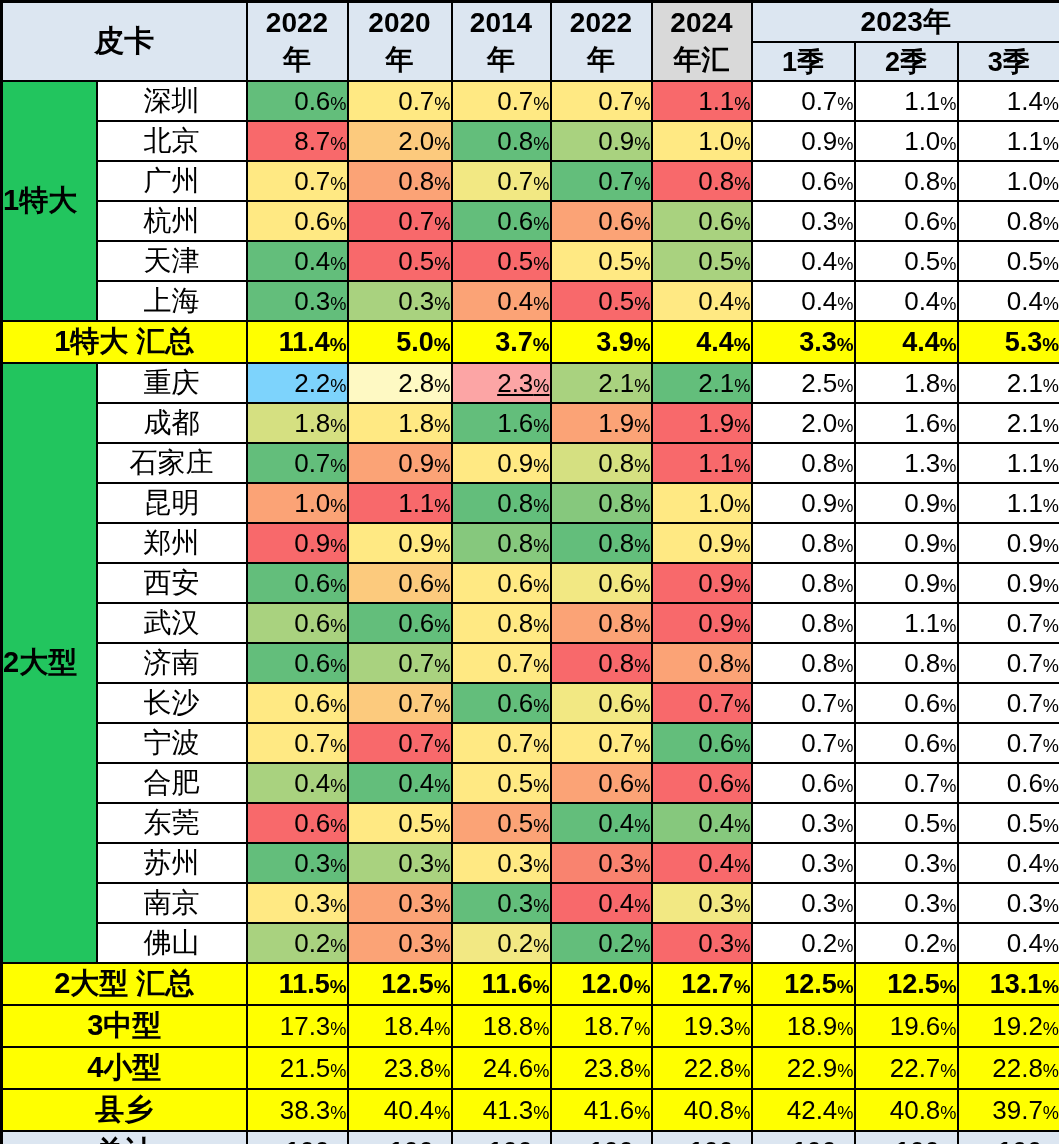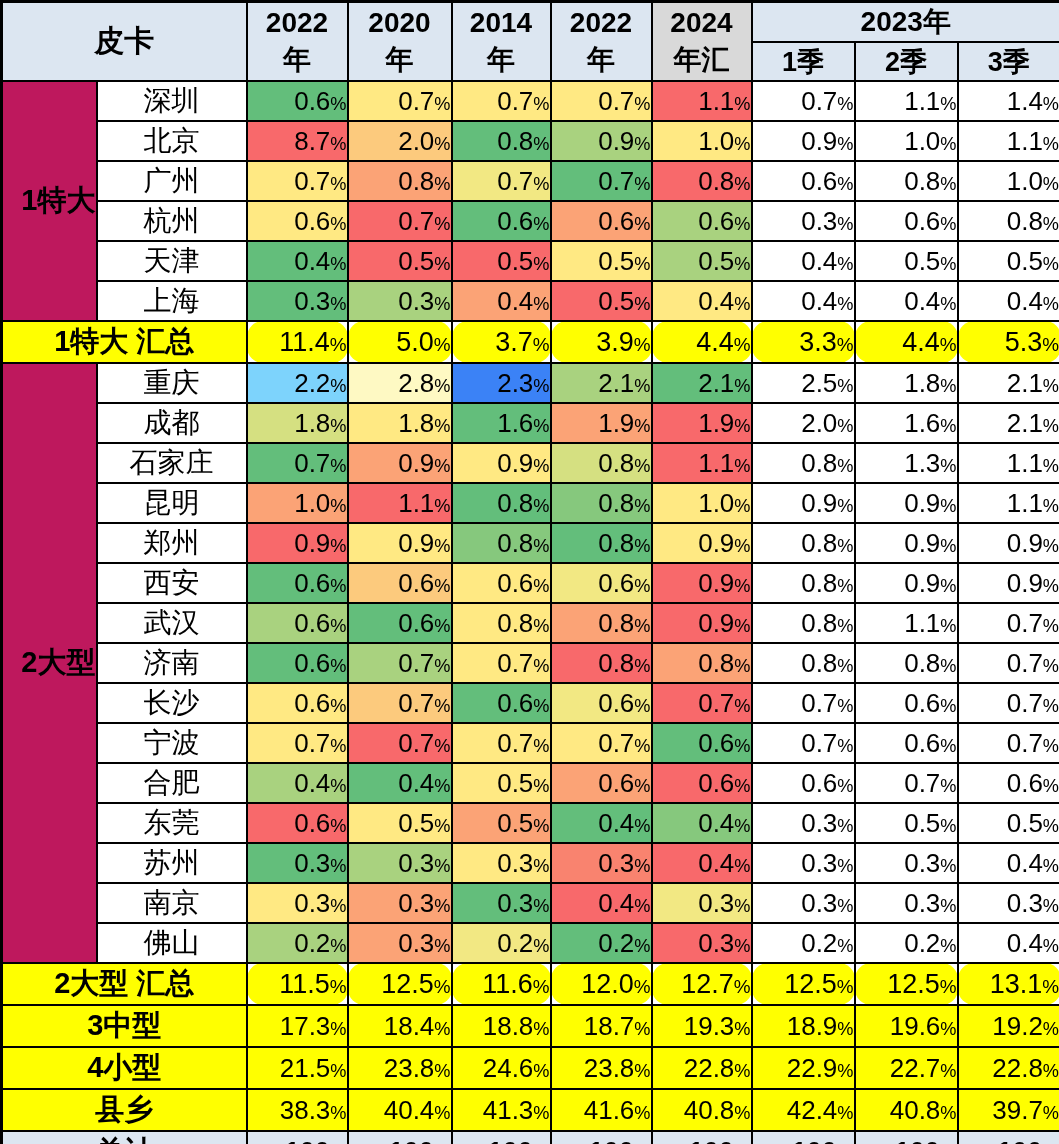--- a/index.html
+++ b/index.html
@@ -21,27 +21,27 @@
   }
   .share-table thead tr.r1 { height: 38px; }
   .share-table thead tr.r2 { height: 39px; }
   th { font-weight: bold; }
   .hblue { background: #DCE6F1; }
   .hgray { background: #D9D9D9; }
   .title   { font-size: 30px; text-align: center; }
   .yhdr    { font-size: 28px; text-align: center; line-height: 1.3; }
   .qghdr   { font-size: 28px; text-align: center; }
   .qhdr    { font-size: 27px; text-align: center; }
-  .group   { font-size: 29px; font-weight: bold; text-align: right; background: #be185d; }
+  .group   { font-size: 29px; font-weight: bold; text-align: left; background: #22c55e; }
   .city    { font-size: 28px; text-align: center; background: #fff; }
   .val     { font-size: 26px; text-align: right; padding-right: 7px; background: #fff; }
   .pct     { font-size: 0.7em; }
   .sumrow td  { background: #FFFF00; }
   .sumlabel   { font-size: 29px; font-weight: bold; text-align: center; }
-  .sumval     { font-weight: normal; font-size: 27px; border-radius: 16px; }
+  .sumval     { font-weight: bold; font-size: 27px; }
   .regval     { font-weight: normal; font-size: 26px; }
   .totalrow td { background: #DCE6F1; }
   .totallabel  { font-size: 29px; font-weight: bold; text-align: center; }
   .totalval    { font-weight: bold; font-size: 27px; }
 </style>
 </head>
 <body>
 
 <table class="share-table">
   <colgroup>
@@ -149,21 +149,21 @@
         <td class="val sumval">4.4<span class="pct">%</span></td>
         <td class="val sumval">3.3<span class="pct">%</span></td>
         <td class="val sumval">4.4<span class="pct">%</span></td>
         <td class="val sumval">5.3<span class="pct">%</span></td>
       </tr>
       <tr>
         <td class="group" rowspan="15">2大型</td>
         <td class="city">重庆</td>
         <td class="val" style="background: #7dd3fc;">2.2<span class="pct">%</span></td>
         <td class="val" style="background: #fef9c3;">2.8<span class="pct">%</span></td>
-        <td class="val" style="background: #3b82f6;">2.3<span class="pct">%</span></td>
+        <td class="val" style="background: #fca5a5; text-decoration: underline;">2.3<span class="pct">%</span></td>
         <td class="val" style="background: rgb(169, 210, 127);">2.1<span class="pct">%</span></td>
         <td class="val" style="background: rgb(99, 190, 123);">2.1<span class="pct">%</span></td>
         <td class="val">2.5<span class="pct">%</span></td>
         <td class="val">1.8<span class="pct">%</span></td>
         <td class="val">2.1<span class="pct">%</span></td>
       </tr>
       <tr>
         <td class="city">成都</td>
         <td class="val" style="background: rgb(213, 224, 129);">1.8<span class="pct">%</span></td>
         <td class="val" style="background: rgb(255, 233, 131);">1.8<span class="pct">%</span></td>

